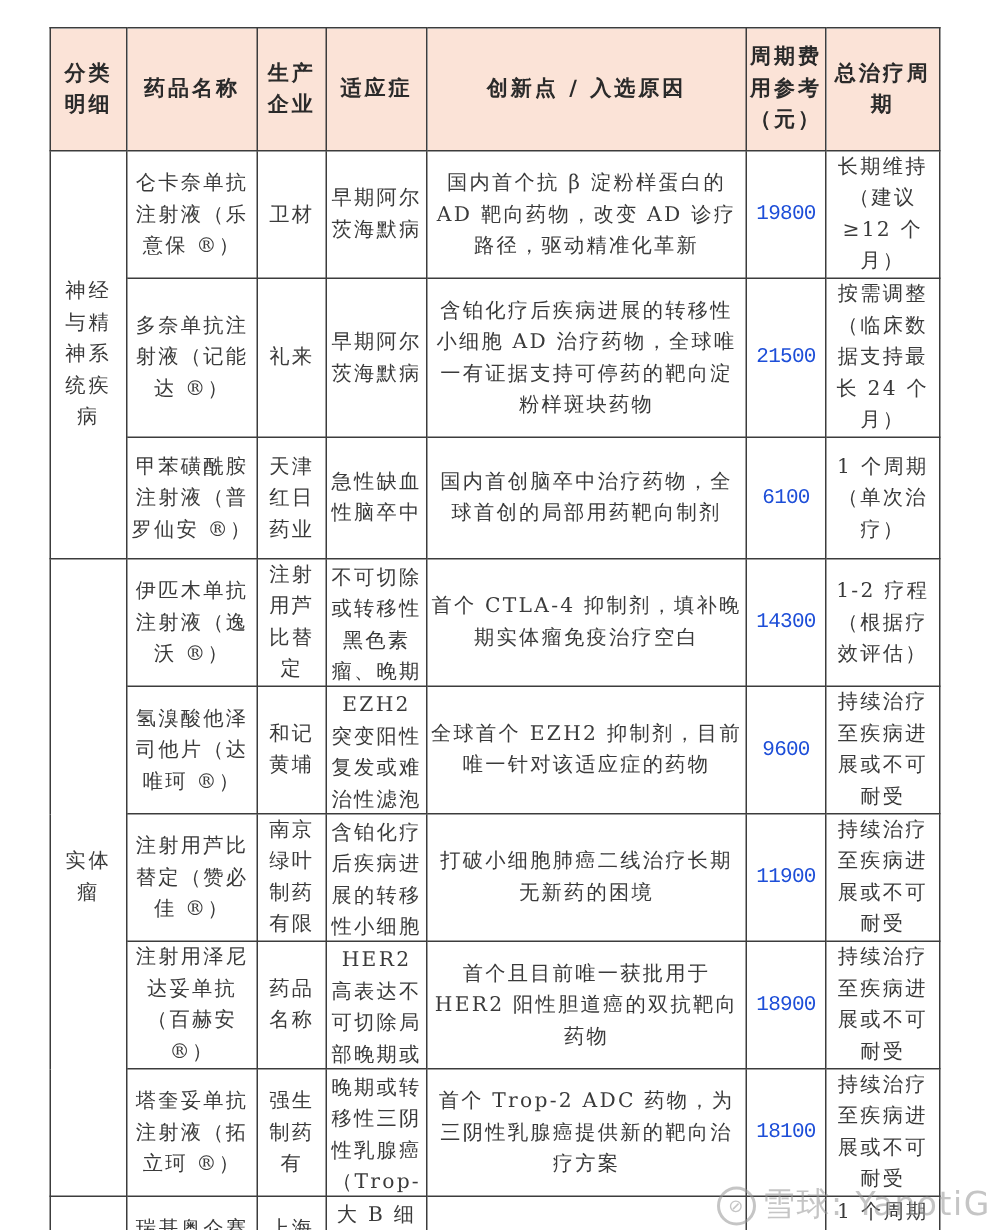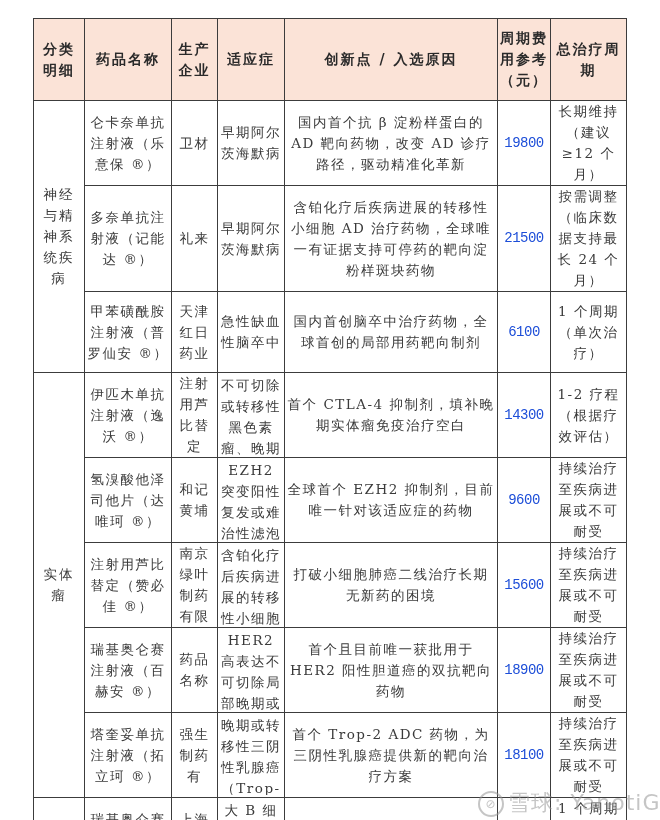--- a/index.html
+++ b/index.html
@@ -95,25 +95,25 @@
         <td class="num">9600</td>
         <td>持续治疗至疾病进展或不可耐受</td>
       </tr>
       <tr>
         <td>注射用芦比替定（赞必佳 ®）</td>
         <td>南京绿叶制药有限</td>
         <td>
             <div class="clip">含铂化疗后疾病进展的转移性小细胞</div>
           </td>
         <td>打破小细胞肺癌二线治疗长期无新药的困境</td>
-        <td class="num">15600</td>
+        <td class="num">11900</td>
         <td>持续治疗至疾病进展或不可耐受</td>
       </tr>
       <tr>
-        <td>瑞基奥仑赛注射液（百赫安 ®）</td>
+        <td>注射用泽尼达妥单抗（百赫安 ®）</td>
         <td>药品名称</td>
         <td>
             <div class="clip">HER2 高表达不可切除局部晚期或转</div>
           </td>
         <td>首个且目前唯一获批用于 HER2 阳性胆道癌的双抗靶向药物</td>
         <td class="num">18900</td>
         <td>持续治疗至疾病进展或不可耐受</td>
       </tr>
       <tr>
         <td>塔奎妥单抗注射液（拓立珂 ®）</td>

